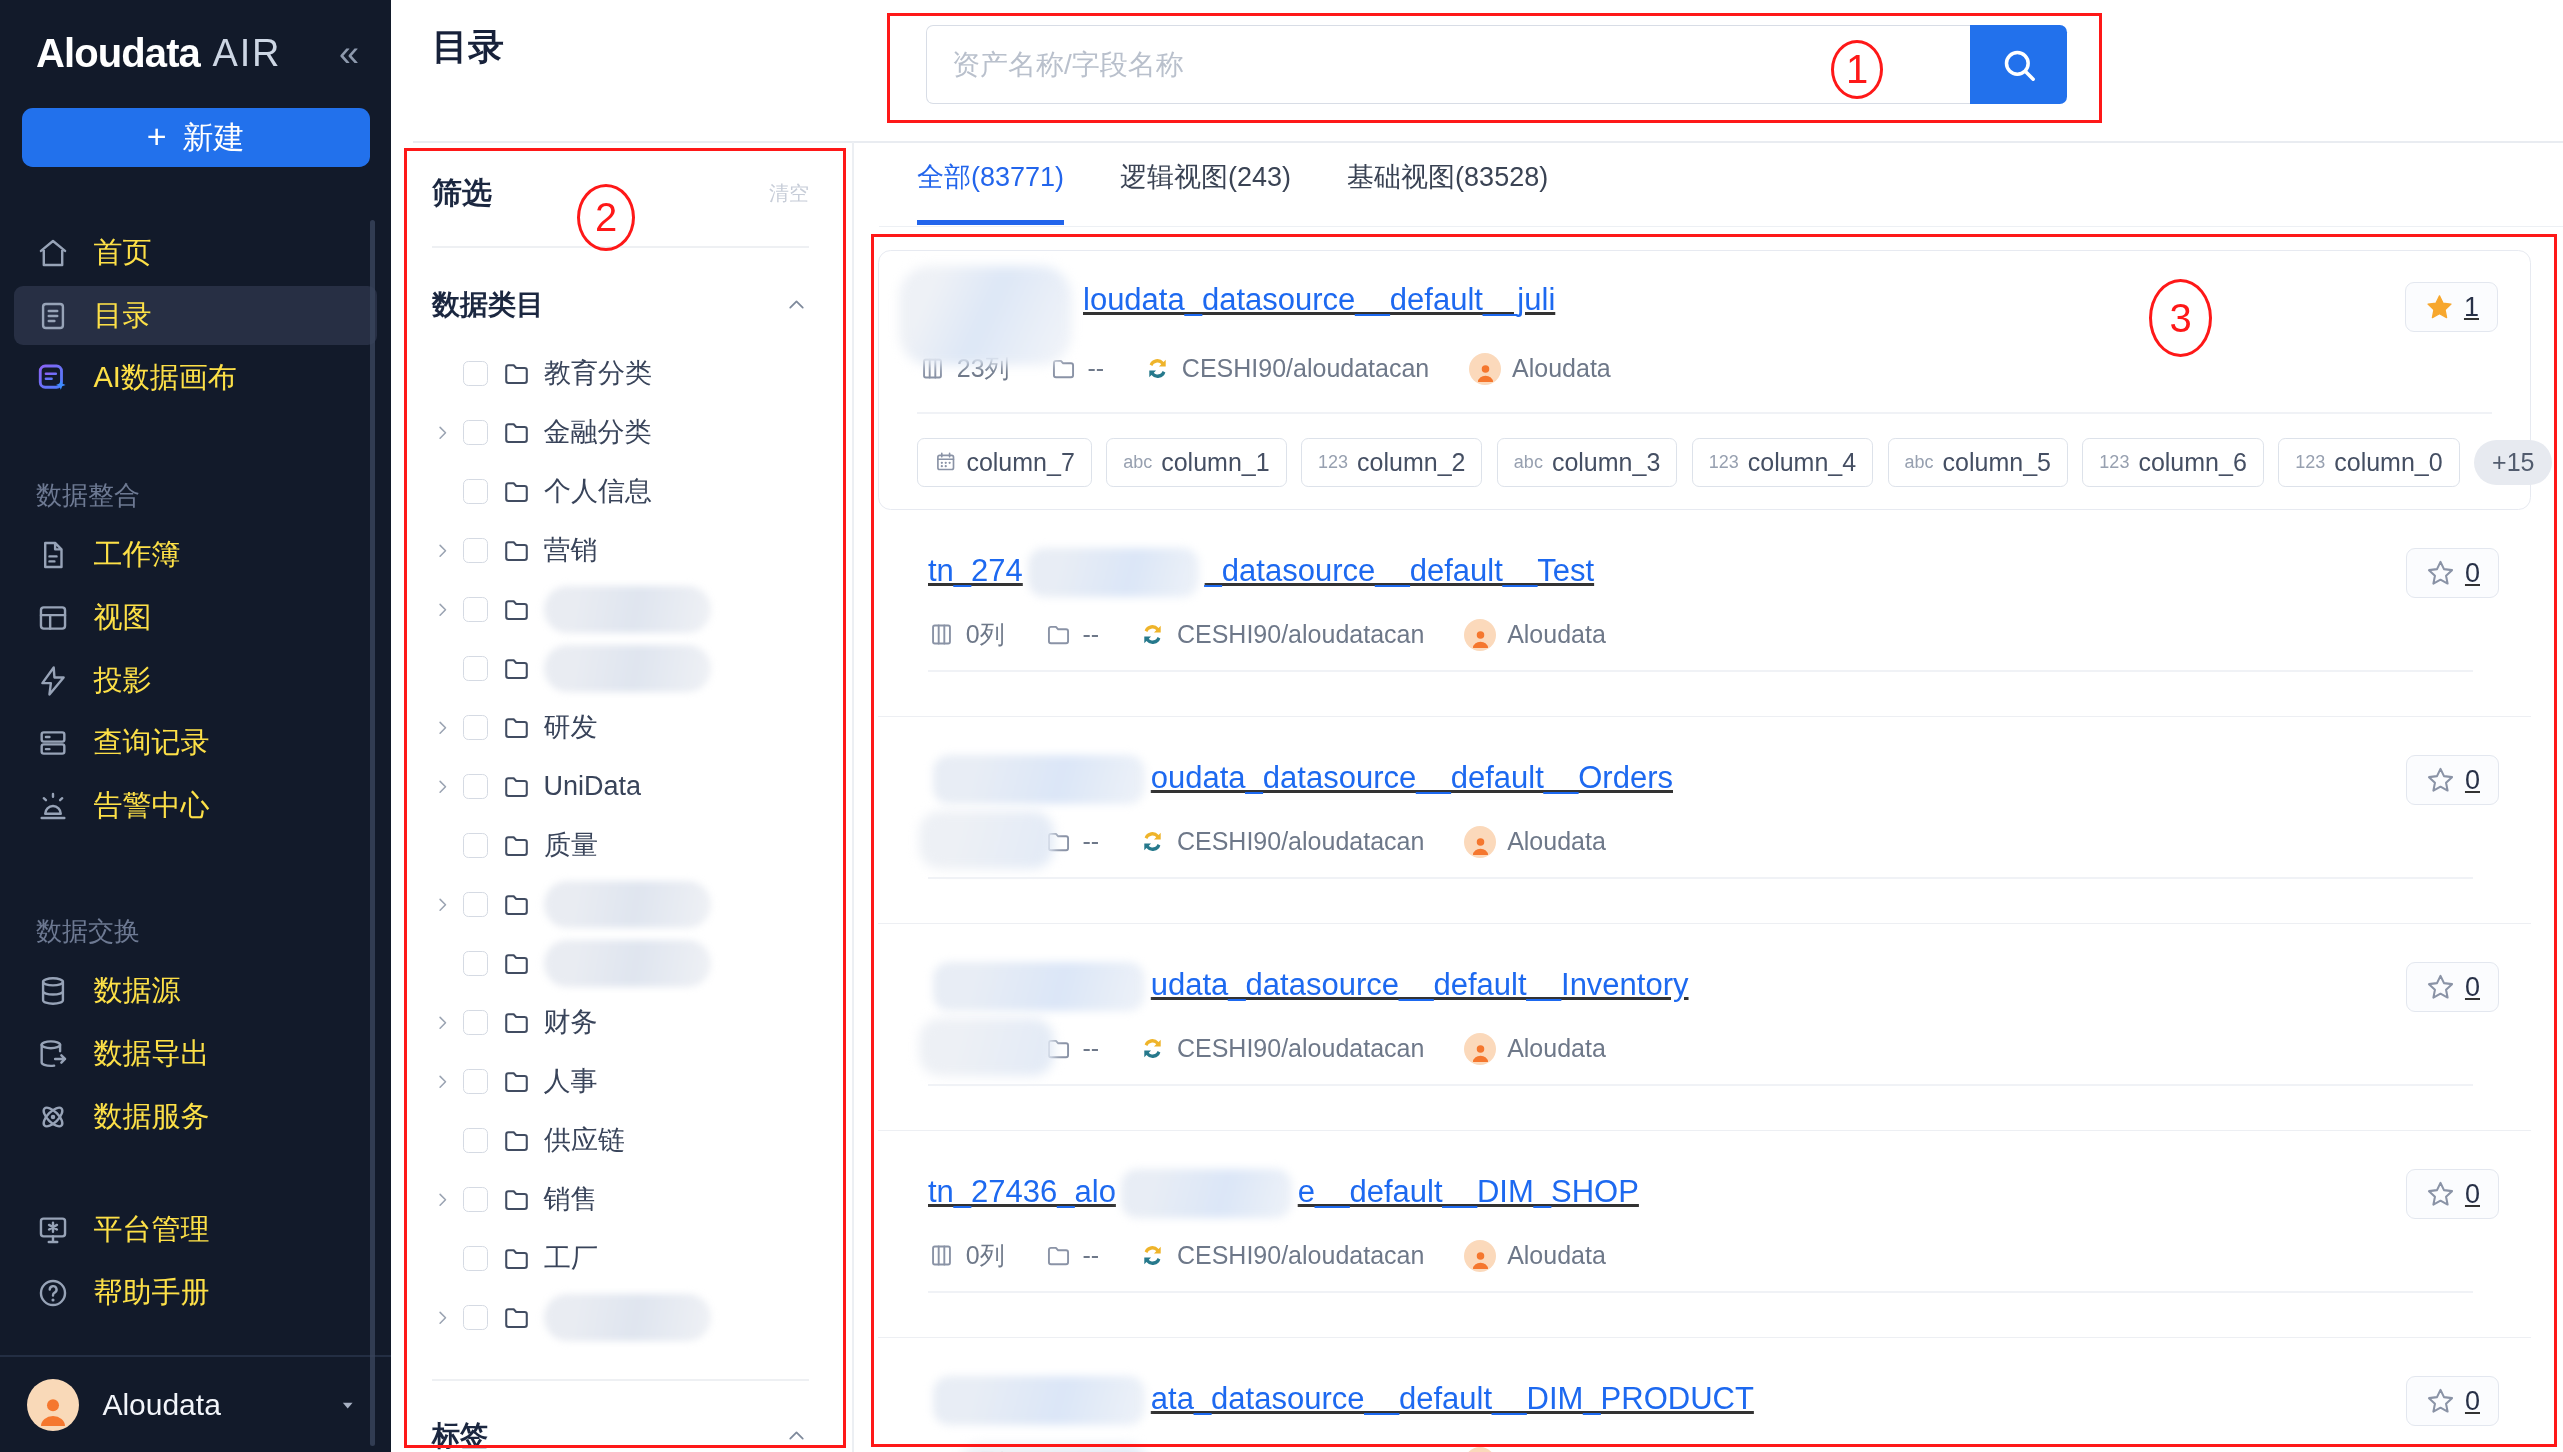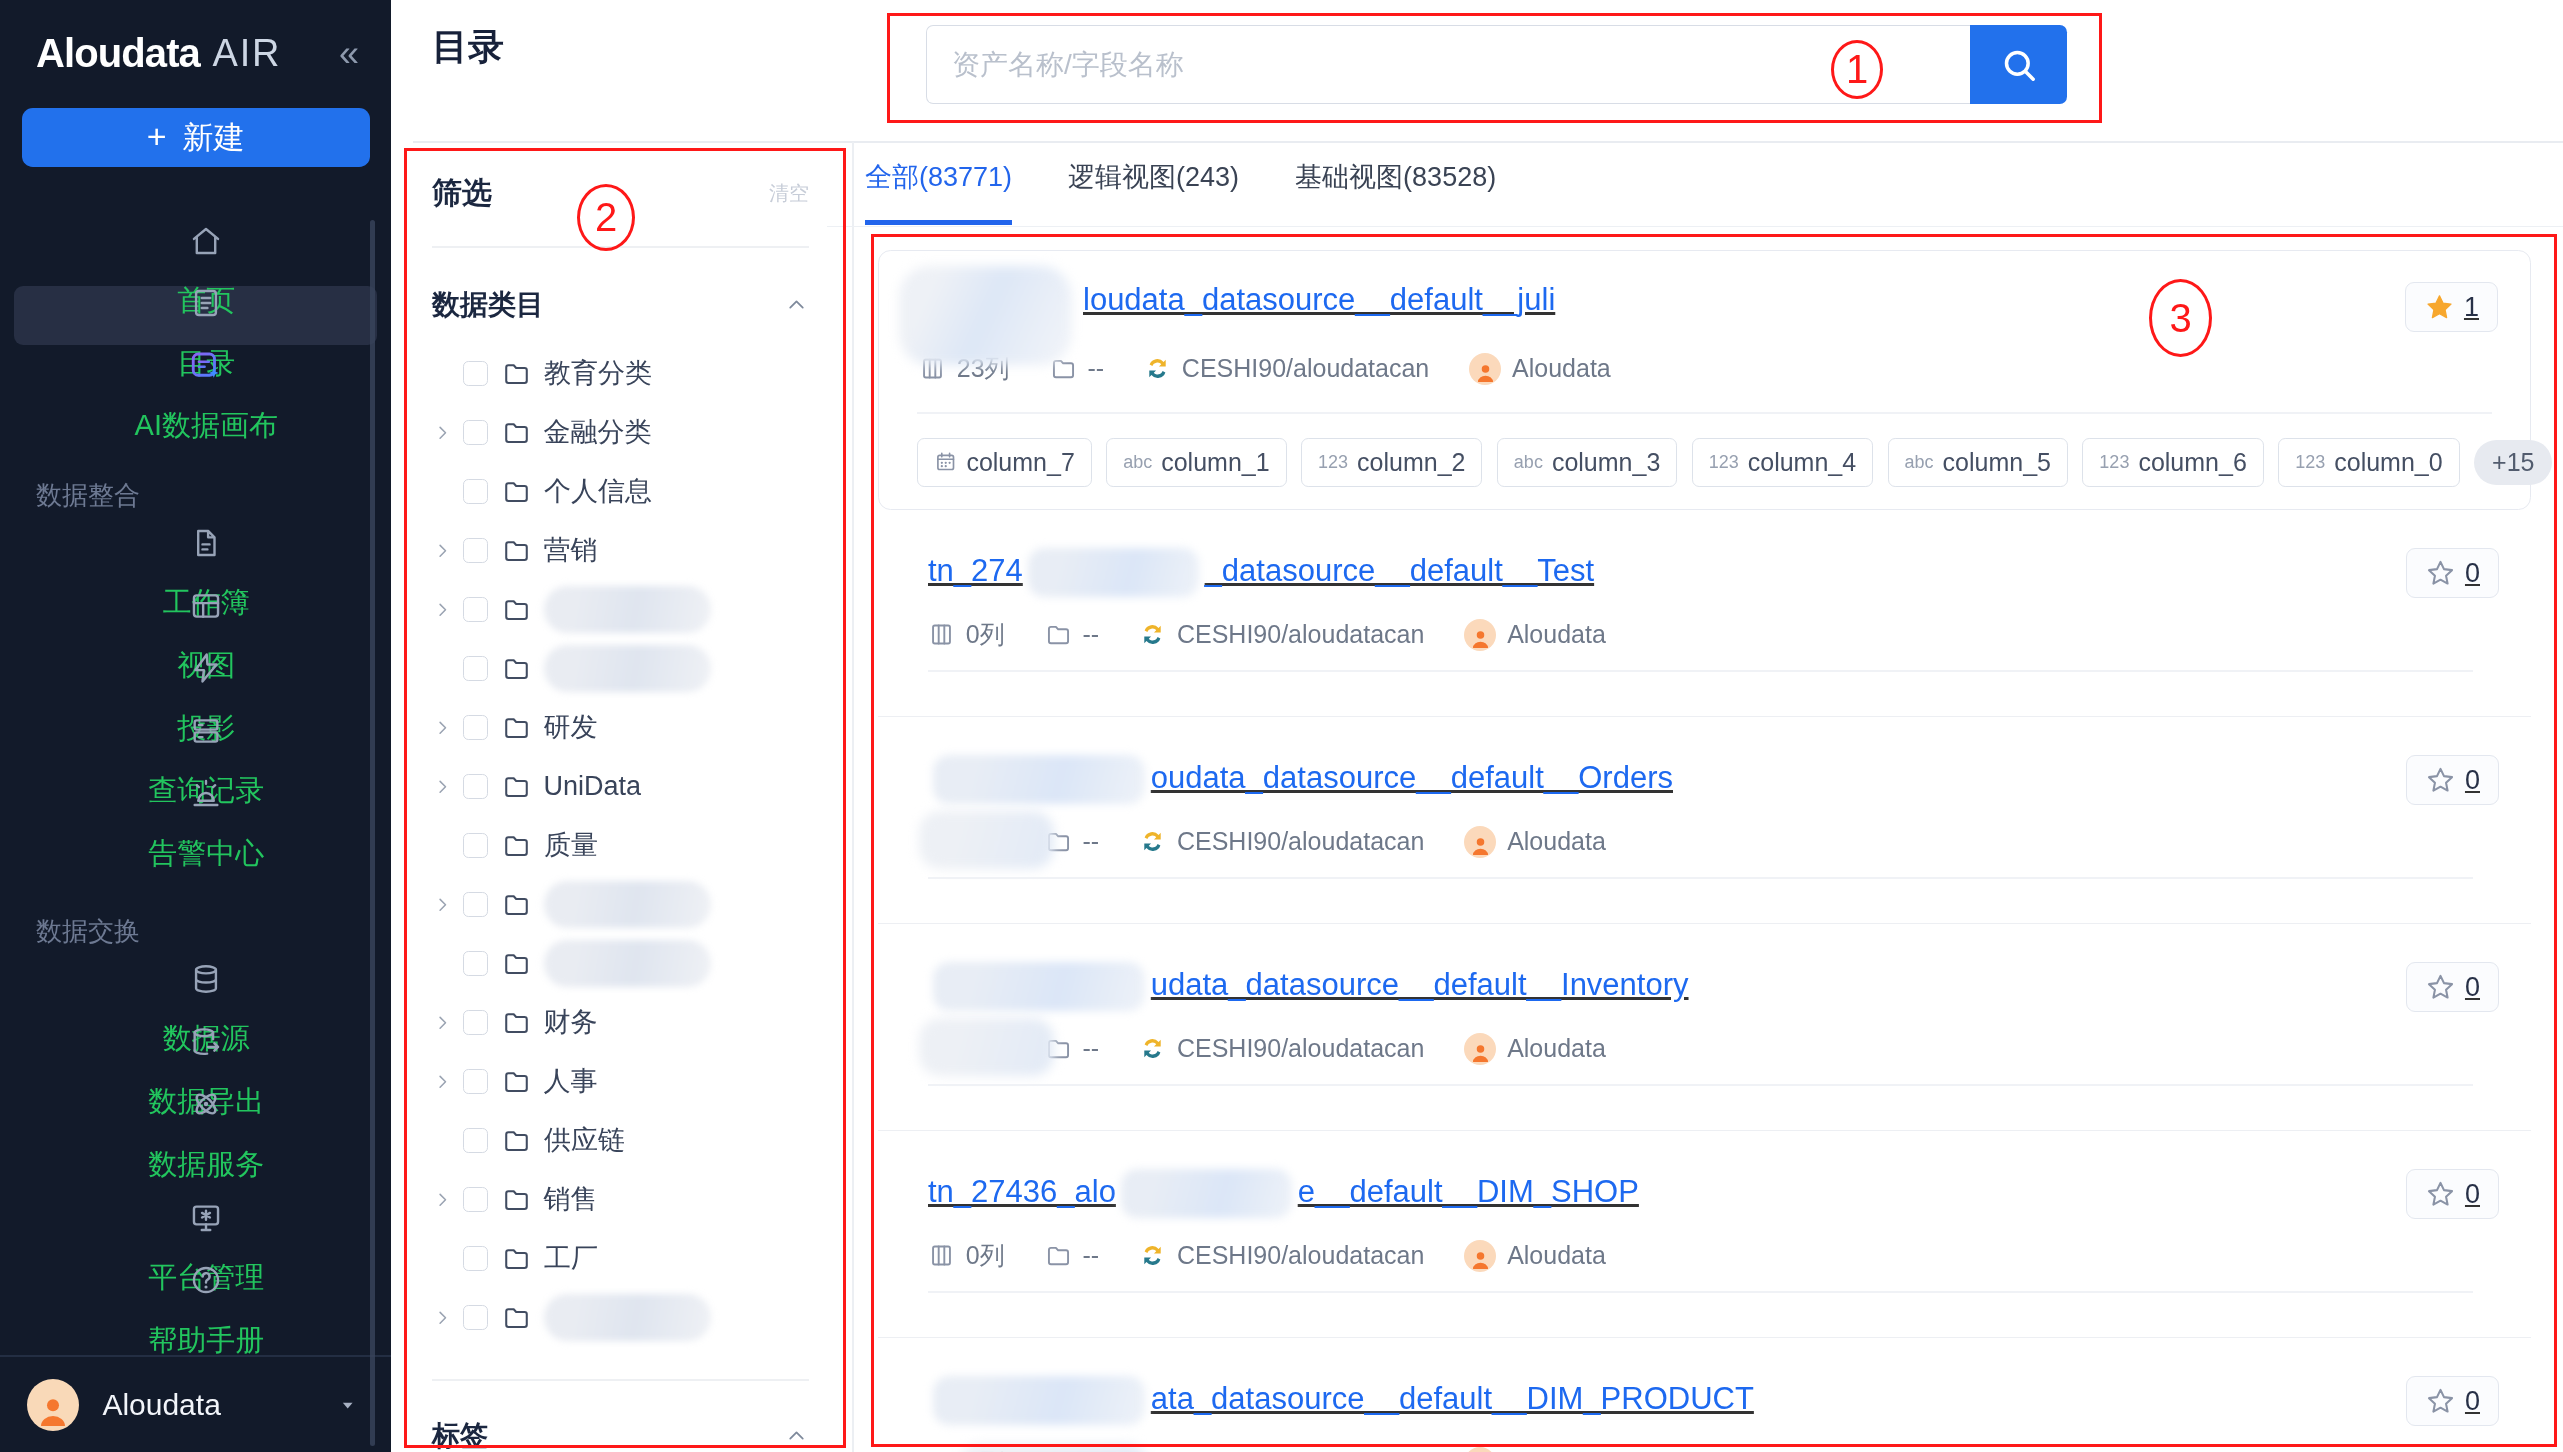--- a/index.html
+++ b/index.html
@@ -12,21 +12,21 @@
   .sidebar { position:absolute; left:0; top:0; width:391px; height:1453px; background:#121a2a; }
   .logo-row { display:flex; align-items:center; padding:31px 32px 0 36px; }
   .brand { color:#fff; font-size:40px; font-weight:800; letter-spacing:-0.9px; }
   .brand-suf { color:#cdd6e4; font-size:38px; font-weight:400; margin-left:12.6px; letter-spacing:1.8px; }
   .collapse { margin-left:auto; color:#8d99ad; font-size:36px; line-height:1; cursor:pointer; }
   .btn-new { position:absolute; left:21.6px; top:108px; width:348px; height:59px; border:none; border-radius:10.8px;
              background:#2271ec; color:#fff; font-size:31px; display:flex; align-items:center; justify-content:center; gap:16px; cursor:pointer; font-family:inherit;}
   .btn-new .plus { font-size:34px; font-weight:400; line-height:1; margin-top:-2.7px;}
   .nav { position:absolute; left:0; top:220px; width:391px; }
   .nav-item { display:flex; align-items:center; height:59px; margin:3.6px 14.4px; padding-left:21.6px; border-radius:9px;
-              color:#22c55e; font-size:29px; gap:23.4px; cursor:pointer;flex-direction:column; }
+              color:#fde047; font-size:29px; gap:23.4px; cursor:pointer; }
   .nav-item .icn { width:34px; height:34px; color:#97a3b7; }
   .nav-item.active { background:#272f44; }
   .side-sections { position:absolute; left:0; top:455px; width:391px; }
   .section-label { padding:0 0 0 36px; color:#6d7992; font-size:26px; margin:23.4px 0 12.6px; }
   .sec-gap { height:52px; }
   .bottom-nav { position:absolute; left:0; top:1197px; width:391px; }
   .sb-divider { position:absolute; left:0; right:0; top:1355px; height:1.8px; background:#232e43; }
   .sb-footer { position:absolute; left:0; top:1357px; width:391px; height:96px; display:flex; align-items:center; padding:0 32px 0 27px; cursor:pointer;}
   .avatar-lg { width:52px; height:52px; border-radius:50%; background:#f9d9b8; overflow:hidden; display:flex; align-items:flex-end; justify-content:center;}
   .avatar-lg svg{ width:40px; height:40px;}
@@ -62,21 +62,21 @@
   
   .search-wrap { position:absolute; left:535px; top:25px; width:1141px; height:79px; display:flex; }
   .search-input { flex:1; height:79px; border:1.8px solid #d8dde6; border-right:none; border-radius:7.2px 0 0 7.2px;
                   font-size:28px; padding:0 25px; color:#333; outline:none; font-family:inherit; }
   .search-input::placeholder { color:#b9c0cc; }
   .search-btn { width:97px; height:79px; border:none; background:#2271ec; border-radius:0 7.2px 7.2px 0; cursor:pointer;
                 display:flex; align-items:center; justify-content:center;}
   .search-btn svg{ width:40px; height:40px; }
 
   
-  .tabs-wrap { position:absolute; left:436px; right:0; top:159px; height:68px; border-bottom:1.8px solid #edf0f4; }
+  .tabs-wrap { position:absolute; left:488px; right:0; top:159px; height:68px; border-bottom:1.8px solid #edf0f4; }
   .tabs-row { position:absolute; left:38px; top:0; display:flex; gap:56px; }
   .tab { font-size:27px; color:#3a4354; padding-bottom:25px; cursor:pointer; border-bottom:5.4px solid transparent; }
   .tab.active { color:#2265ec; border-bottom-color:#2265ec; }
 
   
   .list { position:absolute; left:487px; right:32px; top:236px; bottom:0; }
   .asset-card { position:relative; margin-top:14.4px; height:260px; border:1.8px solid #e7eaf1; border-radius:12.6px; background:#fff; }
   .title-row { display:flex; align-items:flex-start; padding:31px 32px 0 40px;text-decoration:underline; }
   .asset-title { font-size:31px; color:#1d69f0; font-weight:500; text-decoration:none; white-space:nowrap; cursor:pointer; }
   .blob-card { position:absolute; left:20px; top:14.4px; width:173px; height:99px; border-radius:31px;

